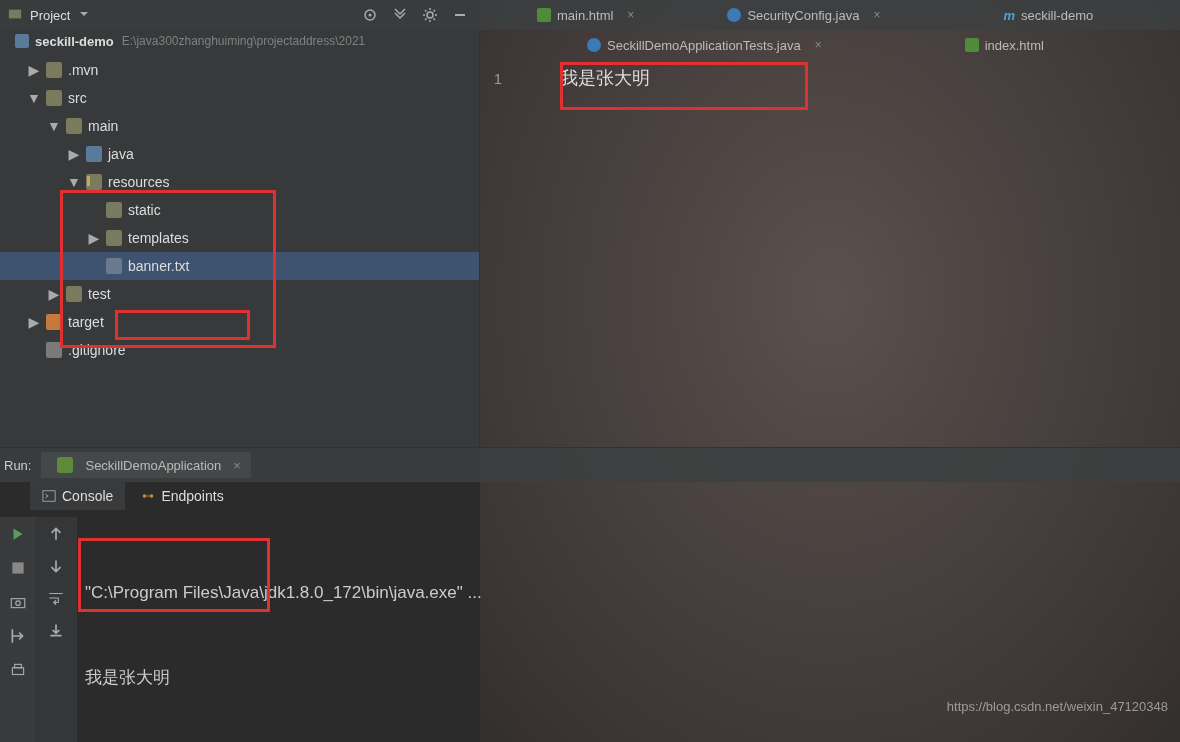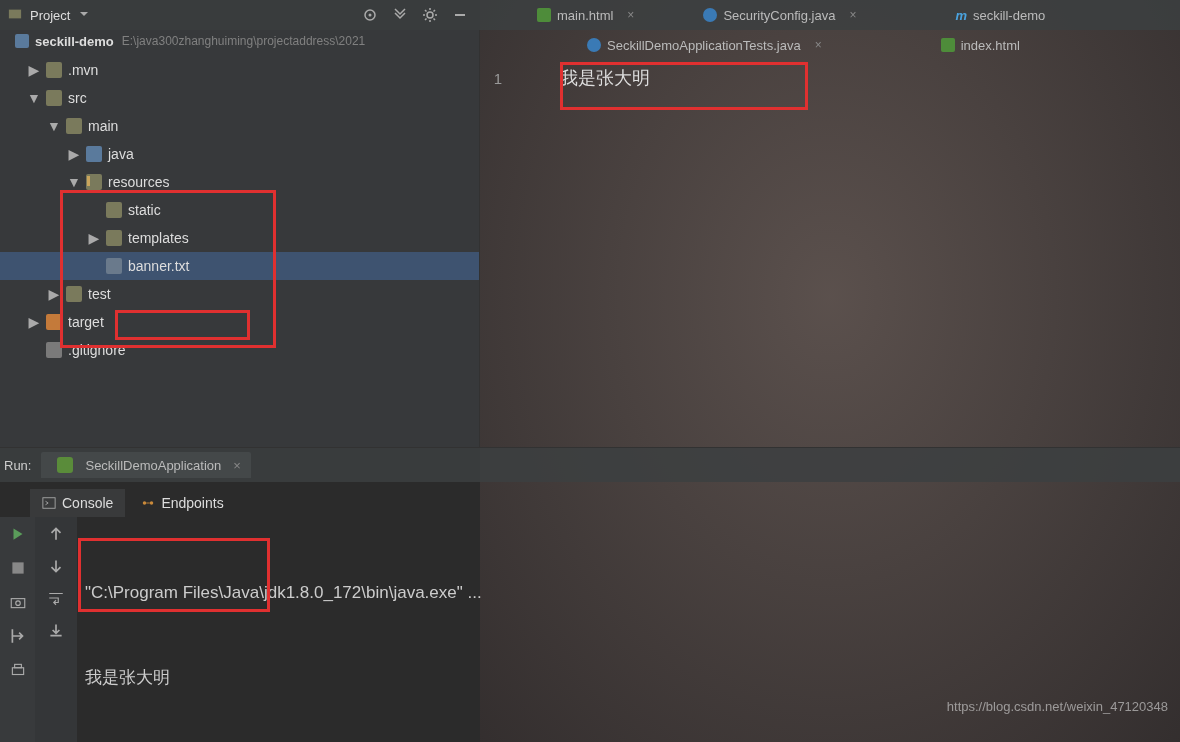--- a/index.html
+++ b/index.html
@@ -5,21 +5,21 @@
 * { margin: 0; padding: 0; box-sizing: border-box; font-family: "Segoe UI", Arial, sans-serif; }
 body { width: 1180px; height: 742px; background: #2b2b2b; color: #bbbbbb; overflow: hidden; font-size: 13px; position: relative; }
 .bg-overlay { position: absolute; top: 0; left: 480px; width: 700px; height: 742px; background: radial-gradient(ellipse at 50% 40%, rgba(180,150,140,0.35), rgba(60,50,50,0.5)); z-index: 0; }
 .toolbar { height: 30px; display: flex; align-items: center; padding: 4px 8px; background: rgba(60,63,65,0.85); position: relative; z-index: 2; }
 .toolbar-left { display: flex; align-items: center; gap: 4px; flex: 0 0 480px; }
 .toolbar-label { color: #dddddd; font-size: 13px; }
 .toolbar-arrow { margin-left: 4px; }
 .toolbar-icons { display: flex; gap: 14px; align-items: center; margin-left: auto; margin-right: 20px; }
 .top-icon { width: 16px; height: 16px; display: flex; align-items: center; justify-content: center; cursor: pointer; color: #aaa; }
 .editor-tabs { position: absolute; top: 0; left: 490px; right: 0; height: 60px; z-index: 2; }
-.tab-row { display: flex; height: 30px; }
+.tab-row { display: flex; height: 30px; gap: 24px; }
 .tab { display: flex; align-items: center; gap: 6px; padding: 0 12px; color: #bbbbbb; font-size: 13px; cursor: pointer; white-space: nowrap; }
 .tab-close { color: #888; font-size: 12px; margin-left: 8px; cursor: pointer; }
 .f-icon { width: 14px; height: 14px; display: inline-block; }
 .icon-html { background: linear-gradient(#4e8c3a,#4e8c3a); border-radius: 2px; }
 .icon-java { background: #3a7ab5; border-radius: 50%; }
 .icon-m { color: #4aa3df; font-weight: bold; font-style: italic; }
 .main-area { position: absolute; top: 30px; left: 0; width: 480px; bottom: 295px; background: rgba(60,63,65,0.75); border-right: 1px solid #323232; z-index: 2; overflow: hidden; }
 .project-row { height: 22px; display: flex; align-items: center; padding-left: 15px; color: #ddd; font-size: 13px; }
 .proj-path { color: #808080; margin-left: 8px; font-size: 12px; white-space: nowrap; overflow: hidden; }
 .tree { padding-top: 4px; }
@@ -39,21 +39,21 @@
 .indent2 { padding-left: 48px; }
 .indent3 { padding-left: 68px; }
 .indent4 { padding-left: 88px; text-align: right; }
 .editor-pane { position: absolute; top: 60px; left: 480px; right: 0; bottom: 295px; z-index: 2; }
 .gutter { position: absolute; left: 0; top: 0; width: 30px; text-align: right; padding: 10px 8px 0 0; color: #999; font-family: Consolas, monospace; font-size: 15px; }
 .editor-content { position: absolute; left: 80px; top: 6px; font-family: "Microsoft YaHei", Consolas, monospace; font-size: 18px; color: #dddddd; }
 .run-bar { position: absolute; left: 0; bottom: 260px; right: 0; height: 35px; background: rgba(60,63,65,0.85); display: flex; align-items: center; padding-left: 4px; z-index: 3; border-top: 1px solid #323232; }
 .run-label { color: #ccc; font-size: 13px; }
 .run-tab { display: flex; align-items: center; gap: 6px; background: rgba(80,83,85,0.5); margin-left: 10px; padding: 5px 10px; border-radius: 2px 2px 0 0; }
 .run-tab-close { color: #888; margin-left: 6px; }
-.console-tabs { position: absolute; left: 30px; bottom: 225px; height: 35px; display: flex; align-items: flex-end; gap: 4px; z-index: 3; }
+.console-tabs { position: absolute; left: 30px; bottom: 225px; height: 35px; display: flex; align-items: flex-start; gap: 4px; z-index: 3; }
 .c-tab { display: flex; align-items: center; gap: 6px; padding: 6px 12px; color: #ddd; font-size: 14px; cursor: pointer; }
 .c-tab.active { background: rgba(80,83,85,0.4); }
 .console-area { position: absolute; left: 0; bottom: 0; right: 0; height: 225px; display: flex; z-index: 2; }
 .console-gutter { width: 35px; background: rgba(60,63,65,0.8); display: flex; flex-direction: column; align-items: center; padding-top: 8px; gap: 16px; }
 .console-gutter2 { width: 42px; background: rgba(55,58,60,0.8); display: flex; flex-direction: column; align-items: center; padding-top: 8px; gap: 14px; }
 .cg-icon { width: 18px; height: 18px; color: #aaa; cursor: pointer; display: flex; align-items: center; justify-content: center; }
 .console-text { flex: 1; padding: 6px 0 0 8px; font-family: Consolas, monospace; font-size: 17px; line-height: 28px; white-space: pre; color: #cccccc; overflow: hidden; position: relative; }
 .log-line { display: block; }
 .watermark { position: absolute; right: 12px; bottom: 28px; color: rgba(220,220,220,0.6); font-size: 13px; z-index: 5; }
 .red-box { position: absolute; border: 3px solid #e03030; z-index: 4; pointer-events: none; }

